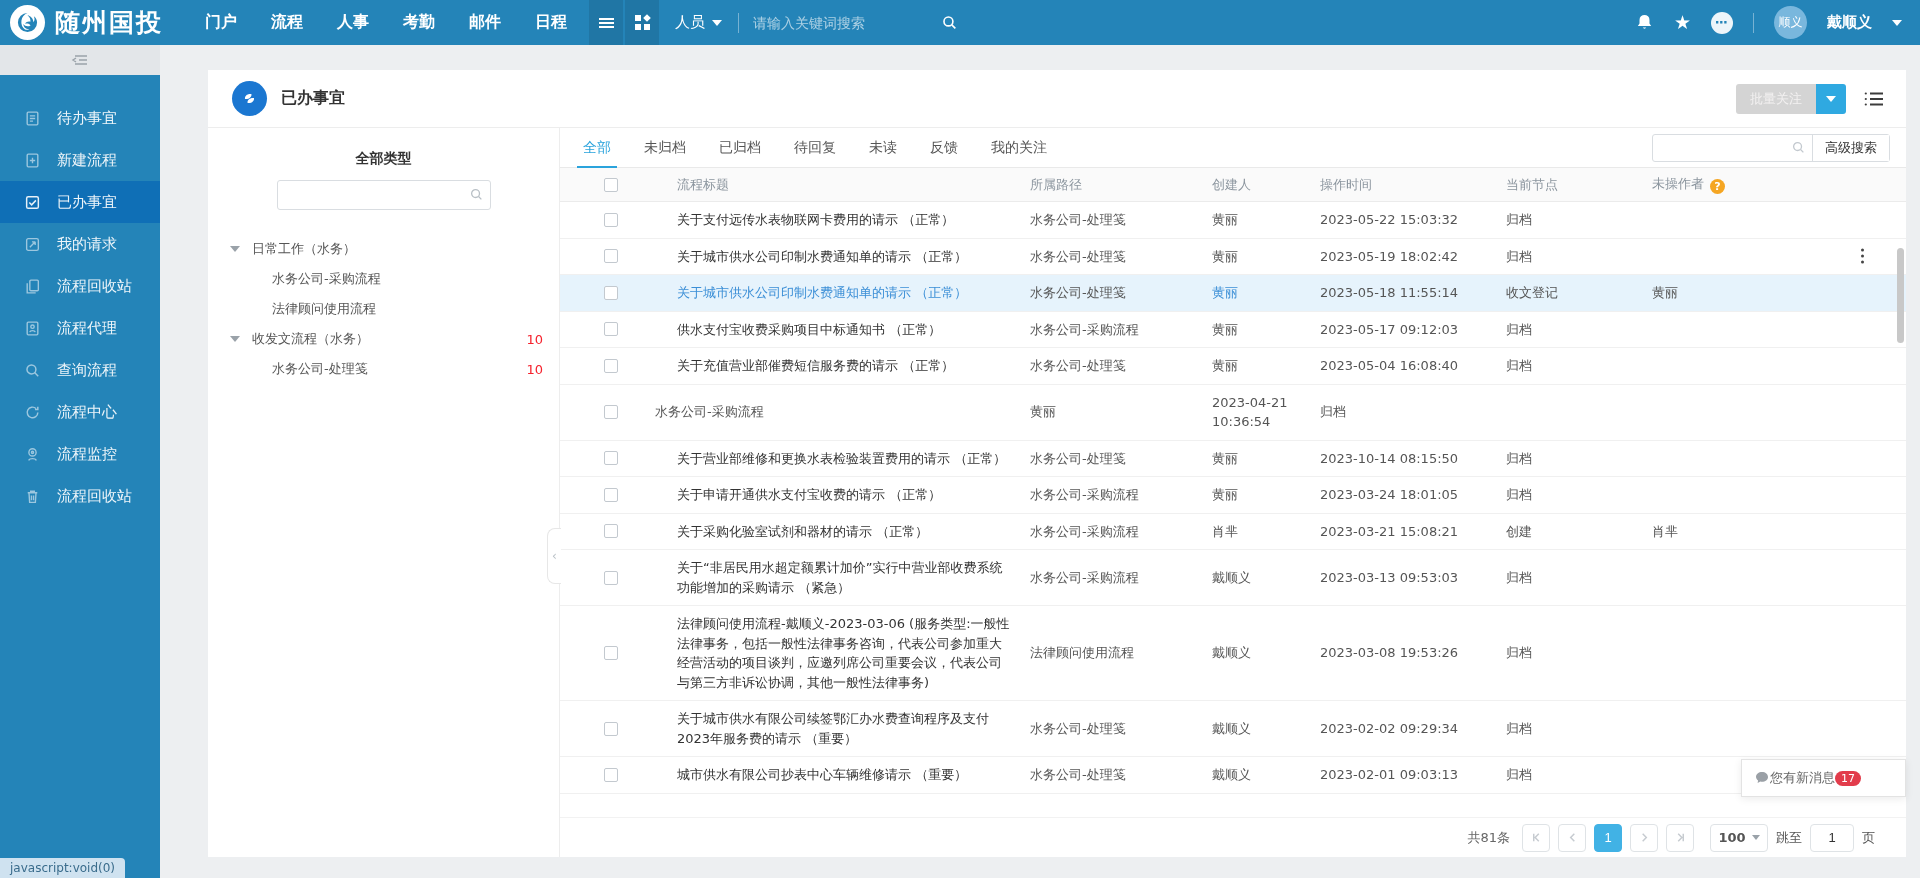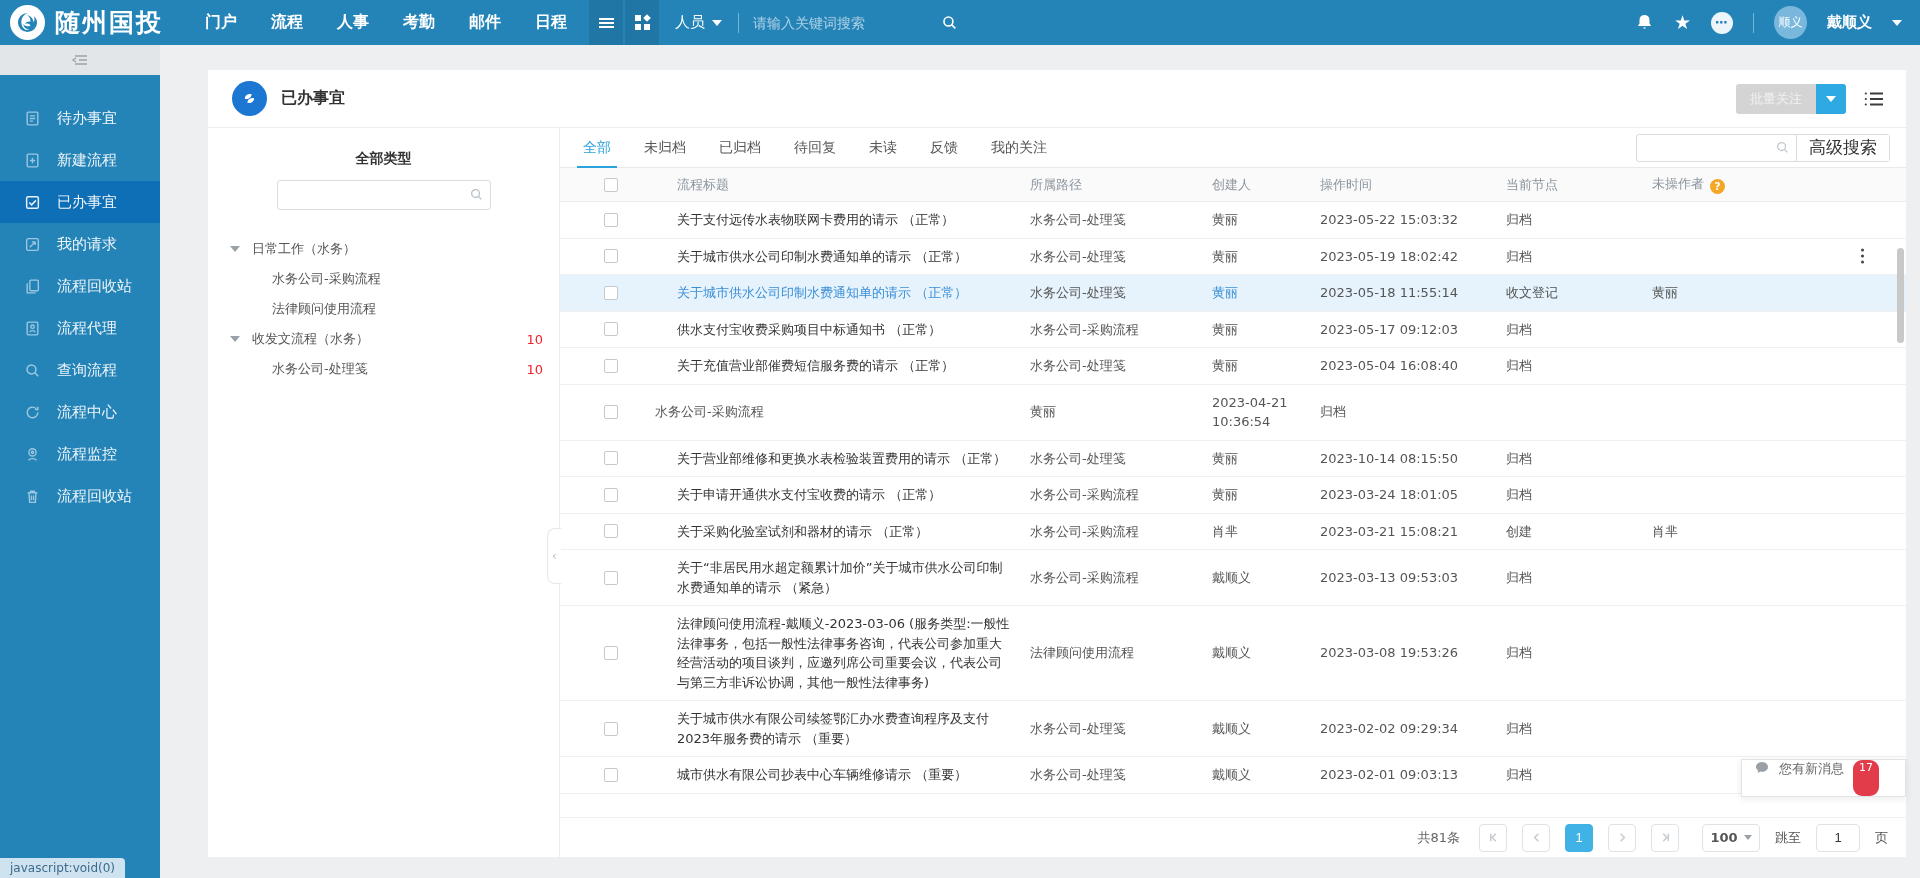--- a/index.html
+++ b/index.html
@@ -85,21 +85,21 @@
               padding-left:23px; flex:0 0 auto; position:relative; }
   .tab { font-size:14px; color:#555; margin-right:33px; cursor:pointer; height:100%;
          display:flex; align-items:center; position:relative; }
   .tab.active { color:#2aa3dc; }
   .tab.active::after { content:""; position:absolute; left:-6px; right:-6px; bottom:-1px; height:2px; background:#2aa3dc; }
   .tabs-right { margin-left:auto; margin-right:16px; display:flex; align-items:center;
                 border:1px solid #d9dde1; border-radius:3px; height:28px; }
   .tabs-right input { border:none; outline:none; width:138px; padding:0 4px 0 8px; font-size:13px; }
   .tabs-right .mag { color:#c3c9cf; margin-right:6px; display:flex; }
   .adv-search { border:none; border-left:1px solid #d9dde1; background:#fff; height:100%; padding:0 12px;
-                font-size:17px; color:#333; cursor:pointer; }
+                font-size:13px; color:#333; cursor:pointer; }
 
   .thead { height:34px; display:grid; grid-template-columns:95px 375px 182px 108px 186px 146px 1fr;
            align-items:center; background:#fafafa; border-bottom:1px solid #ebebeb;
            color:#8b959e; font-size:13px; flex:0 0 auto; }
   .rows { flex:1; overflow:hidden; position:relative; }
   .row { display:grid; grid-template-columns:95px 375px 182px 108px 186px 146px 1fr;
          align-items:center; border-bottom:1px solid #f0f0f0; padding:8px 0; position:relative; cursor:pointer; }
   .row .cell-title { font-size:13px; color:#333; line-height:1.5; padding-right:18px; }
   .row .cell { font-size:13px; color:#555; line-height:1.5; padding-right:10px; }
   .row.highlight { background:#e6f3fc; }
@@ -108,43 +108,43 @@
   .thead .cb { margin-left:44px; }
   .col-pad { padding-left:22px; }
   .qmark { display:inline-flex; width:15px; height:15px; border-radius:50%; background:#f5a623; color:#fff;
            font-size:11px; font-weight:bold; align-items:center; justify-content:center; margin-left:6px; vertical-align:-2px; cursor:pointer; }
   .row-menu { position:absolute; right:42px; top:50%; transform:translateY(-50%);
               font-size:16px; font-weight:bold; color:#444; letter-spacing:0; cursor:pointer; line-height:.45; text-align:center; }
   .row-menu i { display:block; width:3px; height:3px; background:#444; border-radius:50%; margin:3px auto; }
 
   
   .tfoot { height:40px; flex:0 0 auto; display:flex; align-items:center; justify-content:flex-end;
-           gap:15px; padding-right:18px; border-top:1px solid #f2f2f2; }
+           gap:8px; padding-right:31px; border-top:1px solid #f2f2f2; }
   .total-label { color:#666; margin-right:4px; }
   .pg-btn { width:28px; height:28px; border:1px solid #dfe3e6; border-radius:4px; background:#fff;
             display:flex; align-items:center; justify-content:center; color:#c6cbd0; cursor:pointer; }
   .pg-btn.active { background:#41b2e5; border-color:#41b2e5; color:#fff; font-size:13px; }
   .page-size { width:58px; height:28px; border:1px solid #dfe3e6; border-radius:4px; display:flex; align-items:center;
                justify-content:center; gap:6px; color:#555; cursor:pointer; margin-left:8px;font-weight:bold; }
   .page-size .caret-down { border-top-color:#9aa2a9; border-left-width:4px; border-right-width:4px; border-top-width:5px; }
   .jump-label,.page-unit { color:#555; }
   .jump-input { width:44px; height:28px; border:1px solid #dfe3e6; border-radius:4px; text-align:center; outline:none; font-size:13px; color:#333; }
 
   
   .tree-collapse { position:absolute; left:339px; top:400px; width:14px; height:56px; background:#fff;
                    border:1px solid #e7e7e7; border-right:none; border-radius:8px 0 0 8px; z-index:5;
                    display:flex; align-items:center; justify-content:center; color:#b9c0c6; cursor:pointer; font-size:12px; }
 
   
   .vscroll-thumb { position:absolute; right:2px; top:120px; width:7px; height:95px; background:#c8c8c8; border-radius:4px; cursor:pointer; }
 
   
   .toast { position:absolute; right:14px; bottom:81px; width:165px; height:38px; background:#fff;
-           border:1px solid #e3e3e3; box-shadow:0 2px 8px rgba(0,0,0,.08); display:flex; 
-           gap:9px; padding:0 12px; z-index:40; cursor:pointer; }
+           border:1px solid #e3e3e3; box-shadow:0 2px 8px rgba(0,0,0,.08); display:flex; align-items:center;
+           padding:0 12px; z-index:40; cursor:pointer; }
   .toast-text { color:#666; font-size:13px; }
   .toast-badge { background:#e23c4b; color:#fff; font-size:11px; border-radius:9px; padding:1px 6px; }
 
   
   .statusbar { position:absolute; left:0; bottom:0; height:20px; background:#cfe2f0; color:#3a6c8c;
                font-size:12px; display:flex; align-items:center; padding:0 10px; border-radius:0 4px 0 0; z-index:50; }
 </style>
 </head>
 <body>
 
@@ -509,21 +509,21 @@
     <span class="cb"></span>
     <span class="cell-title col-pad">关于采购化验室试剂和器材的请示 （正常）</span>
     <span class="cell">水务公司-采购流程</span>
     <span class="cell cell-creator">肖芈</span>
     <span class="cell">2023-03-21 15:08:21</span>
     <span class="cell">创建</span>
     <span class="cell">肖芈</span>
   </div>
           <div class="row">
     <span class="cb"></span>
-    <span class="cell-title col-pad">关于“非居民用水超定额累计加价”关于城市供水公司印制水费通知单的请示 （紧急）</span>
+    <span class="cell-title col-pad">关于“非居民用水超定额累计加价”实行中营业部收费系统功能增加的采购请示 （紧急）</span>
     <span class="cell">水务公司-采购流程</span>
     <span class="cell cell-creator">戴顺义</span>
     <span class="cell">2023-03-13 09:53:03</span>
     <span class="cell">归档</span>
     <span class="cell"></span>
   </div>
           <div class="row">
     <span class="cb"></span>
     <span class="cell-title col-pad">法律顾问使用流程-戴顺义-2023-03-06 (服务类型:一般性法律事务，包括一般性法律事务咨询，代表公司参加重大经营活动的项目谈判，应邀列席公司重要会议，代表公司与第三方非诉讼协调，其他一般性法律事务)</span>
     <span class="cell">法律顾问使用流程</span>

